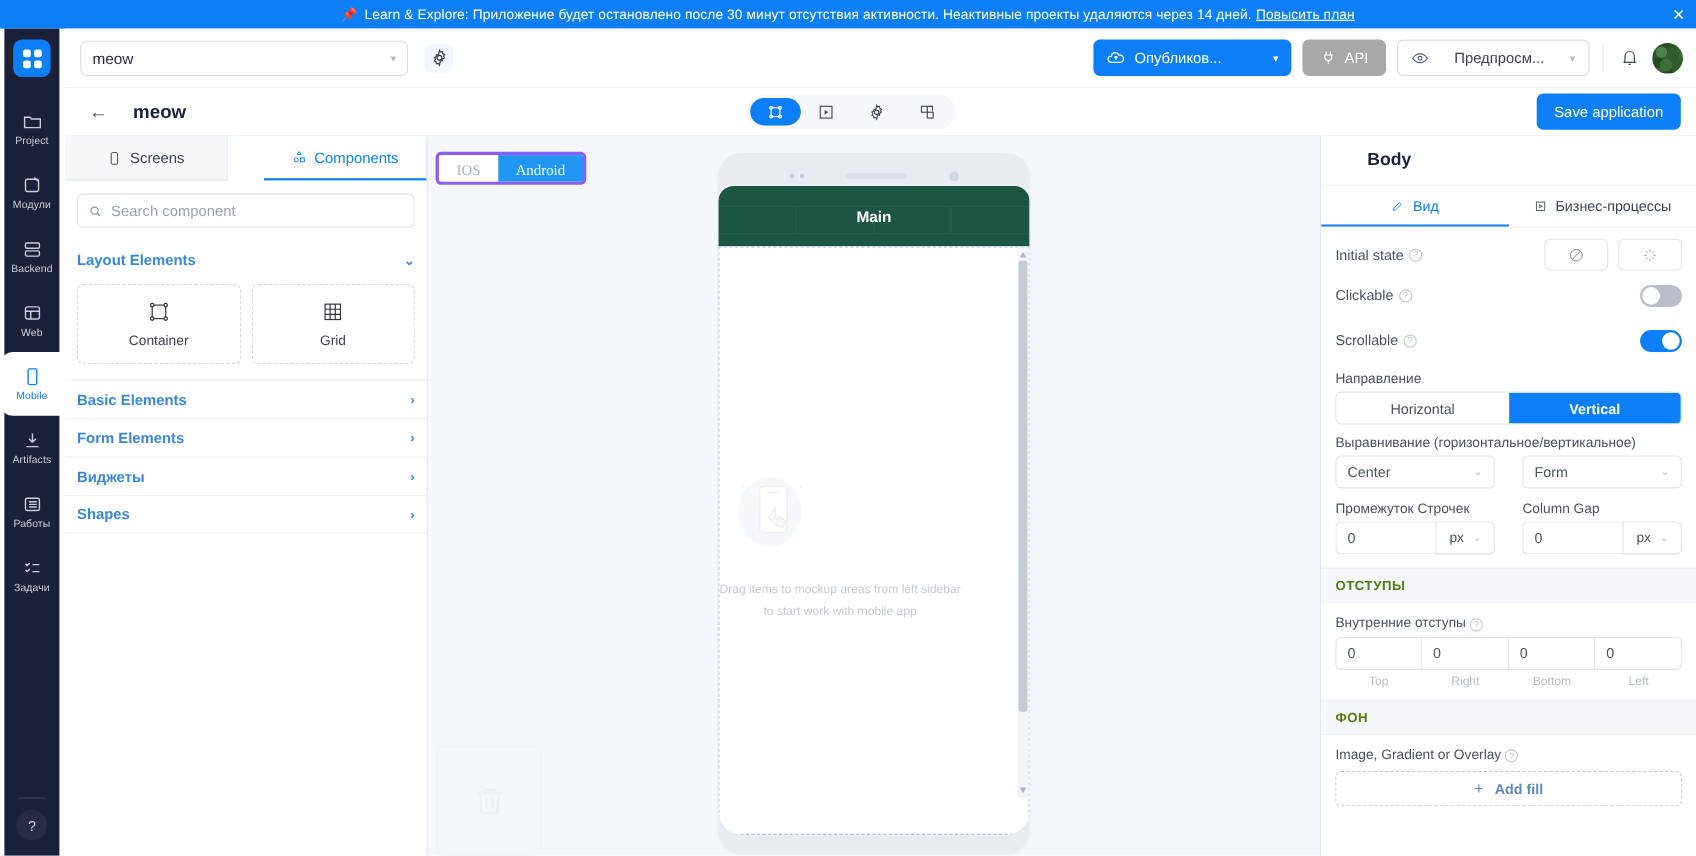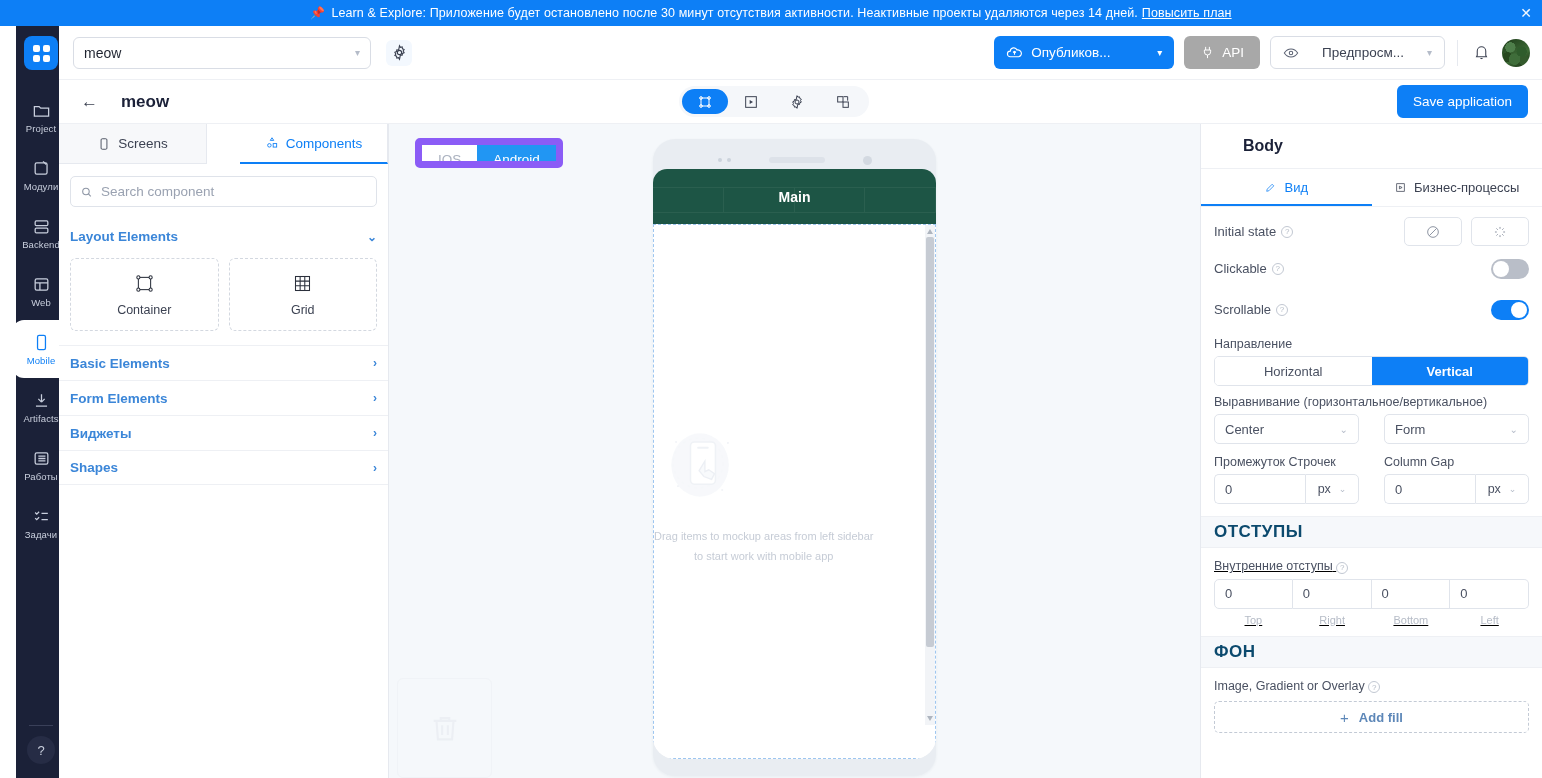--- a/index.html
+++ b/index.html
@@ -21,21 +21,21 @@
   }
   .banner .pin { margin-right: 6px; font-size: 12px; }
   .banner a { color: #fff; text-decoration: underline; margin-left: 4px; }
   .banner-close {
     position: absolute; right: 10px; top: 50%; transform: translateY(-50%);
     font-size: 14px; line-height: 1; cursor: pointer; opacity: .95;
   }
 
   
   .rail {
-    position: absolute; left: 16px; top: 26px; width: 50px; height: 752px;
+    position: absolute; left: 4px; top: 26px; width: 50px; height: 752px;
     background: #1b2138;
     display: flex; flex-direction: column; align-items: center;
     padding-top: 10px;
   }
   .rail-logo {
     width: 34px; height: 34px; border-radius: 8px; background: #0d7ff6;
     display: flex; align-items: center; justify-content: center;
     margin-bottom: 18px; cursor: pointer;
   }
   .rail-logo .dots { display: grid; grid-template-columns: 7px 7px; grid-gap: 3px; }
@@ -167,22 +167,22 @@
   }
   .comp-card .cc-label { font-size: 12.5px; color: #3c4252; }
   .comp-card svg { width: 21px; height: 21px; stroke: #2b303c; fill: none; stroke-width: 1.2; }
 
   
   .canvas {
     position: absolute; left: 389px; top: 124px; width: 811px; height: 654px;
     background: #f5f8fb;
   }
   .os-toggle {
-    position: absolute; left: 26px; top: 14px; height: 30px;
-    display: flex; border-radius: 5px; overflow: hidden; border: 7px solid #8b5cf6;
+    position: absolute; left: 7px; top: 14px; height: 30px;
+    display: flex; border-radius: 5px; overflow: hidden; border: 3px solid #8b5cf6; font-family: Liberation Serif, serif;
   }
   .os-btn {
     height: 28px; display: flex; align-items: center; justify-content: center;
     font-size: 13.5px; cursor: pointer; padding: 0 16px; background: #fff; color: #aab1bf;
   }
   .os-btn.active { background: #2196f3; color: #fff; }
 
   .phone {
     position: absolute; left: 264px; top: 15px; width: 283px; height: 637px;
     background: #e9edf2; border-radius: 22px; padding: 12px 0 0 0;
@@ -292,21 +292,21 @@
   }
   .unit {
     width: 54px; height: 30px; border: 1px solid #e0e4eb; border-radius: 0 5px 5px 0;
     display: flex; align-items: center; justify-content: center; gap: 8px;
     font-size: 12.5px; color: #4a5162; cursor: pointer; background: #fff;
   }
   .unit .caret { color: #b5bcc9; font-size: 9px; }
   .sec-bar {
     height: 32px; background: #f6f8fb; border-top: 1px solid #eef0f4; border-bottom: 1px solid #eef0f4;
     display: flex; align-items: center; padding: 0 13px;
-    font-size: 17px; font-weight: bold; color: #0c4a6e; letter-spacing: .5px;
+    font-size: 12px; font-weight: bold; color: #4d7c0f; letter-spacing: .5px;
   }
   .pad-inputs { display: flex; }
   .pad-cell { flex: 1; }
   .pad-cell input {
     width: 100%; height: 30px; border: 1px solid #e0e4eb; padding: 0 10px;
     font-size: 13px; color: #4a5162; outline: none; font-family: inherit; background: #fff;
   }
   .pad-cell:first-child input { border-radius: 5px 0 0 5px; }
   .pad-cell:last-child input { border-radius: 0 5px 5px 0; }
   .pad-cell:not(:first-child) input { border-left: none; }
@@ -709,21 +709,21 @@
               <span>px</span>
               <span class="caret">⌄</span>
             </div>
           </div>
         </div>
       </div>
     </div>
 
     <div class="sec-bar">ОТСТУПЫ</div>
 
-    <div class="rp-block" style="padding-top:11px;text-decoration:underline;">
+    <div class="rp-block" style="padding-top:11px;">
       <div class="rp-caption">
         <span>Внутренние отступы</span>
         <span class="qmark">?</span>
       </div>
       <div class="pad-inputs">
         <div class="pad-cell">
           <input type="text" value="0" style="">
           <div class="pad-lbl">Top</div>
         </div>
         <div class="pad-cell">

